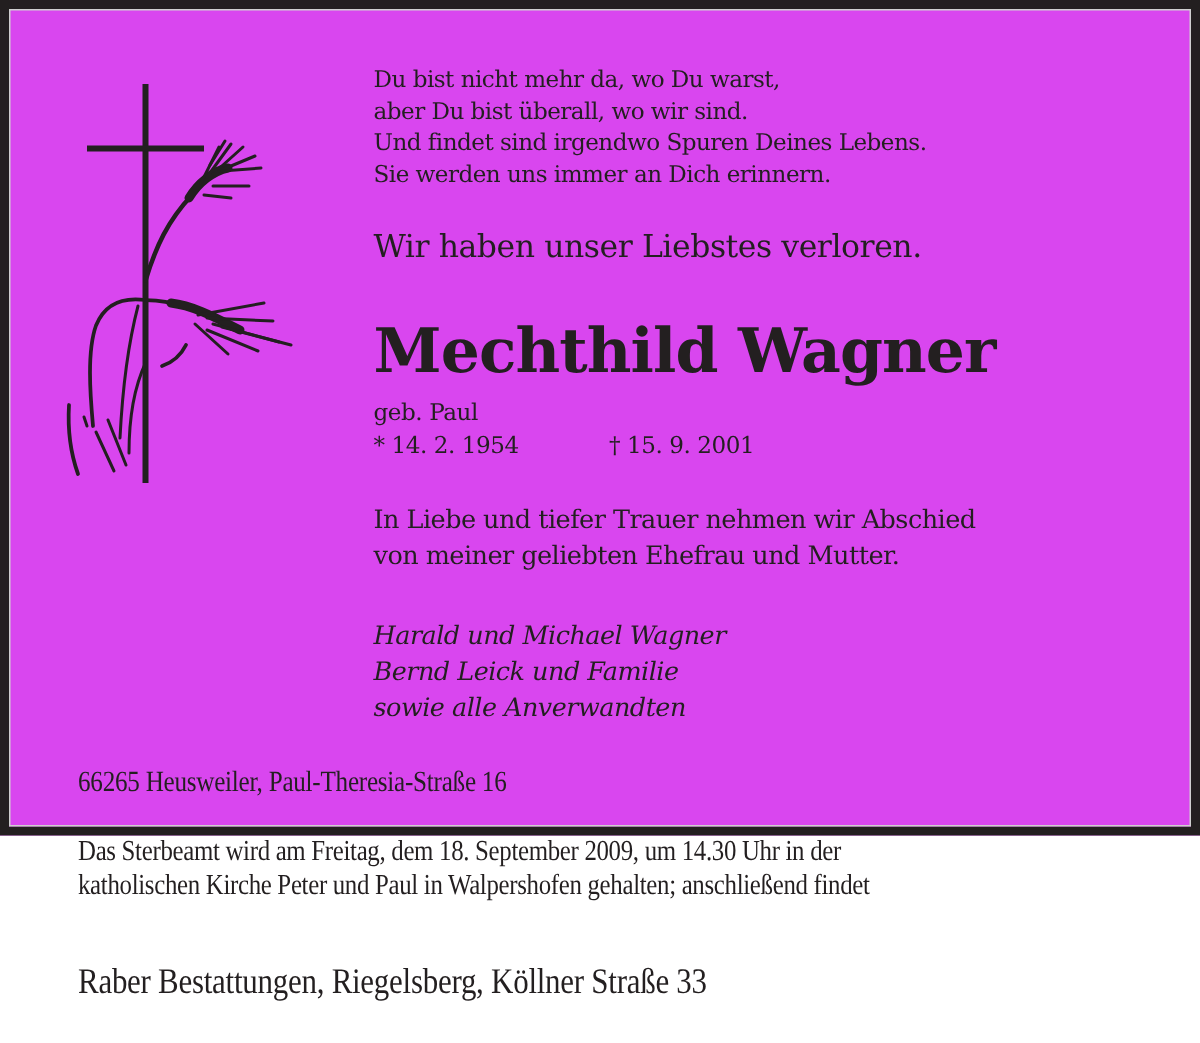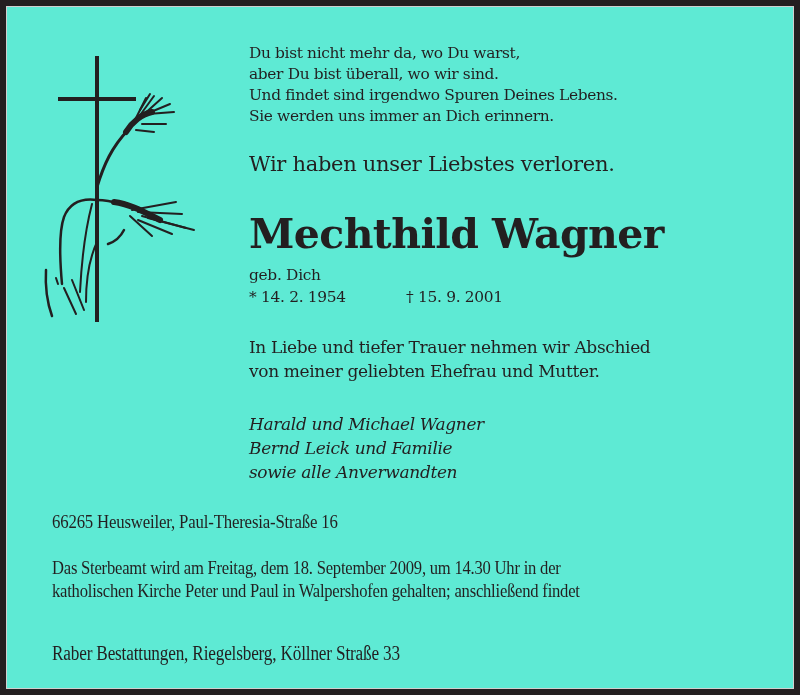--- a/index.html
+++ b/index.html
@@ -1,34 +1,34 @@
 <!DOCTYPE html>
 <html><head>
 <meta charset="utf-8">
 <style>
   html, body { margin:0; padding:0; }
   body { width:800px; height:695px; background:#ffffff; position:relative; overflow:hidden; }
-  .frame { position:absolute; left:0; top:0; width:800px; height:695px; box-sizing:border-box;
-    border:6px solid #231f20; background:#5eead4; }
+  .frame { position:absolute; left:0; top:0; width:800px; height:557px; box-sizing:border-box;
+    border:6px solid #231f20; background:#d946ef; }
   .frame::after { content:""; position:absolute; left:0; top:0; right:0; bottom:0; border:1px solid #cfcfcf; pointer-events:none; }
   .serif { font-family:"DejaVu Serif", "Liberation Serif", serif; color:#231f20; }
   .cond { font-family:"Liberation Serif", serif; color:#231f20; }
   .graphic { position:absolute; left:36px; top:46px; width:160px; height:272px; }
   .poem { position:absolute; left:243px; top:37px; font-size:15.4px; line-height:21px; letter-spacing:-0.35px; }
   .poem div { white-space:nowrap; }
   .intro { position:absolute; left:243px; top:146px; font-size:21px; letter-spacing:-0.3px; white-space:nowrap; }
   .name { position:absolute; left:243px; top:203px; font-size:41px; font-weight:bold; letter-spacing:-0.6px; white-space:nowrap; line-height:50px;text-align:center; }
   .birth { position:absolute; left:243px; top:259px; font-size:15.4px; line-height:21px; letter-spacing:-0.3px; white-space:nowrap; }
   .dates { position:absolute; left:243px; top:282px; font-size:15.4px; white-space:nowrap; letter-spacing:-0.3px; }
   .dates .d { position:absolute; left:157px; top:0; white-space:nowrap; }
   .farewell { position:absolute; left:243px; top:329px; font-size:17px; line-height:24px; letter-spacing:-0.35px; white-space:nowrap; }
   .family { position:absolute; left:243px; top:406px; font-size:17px; line-height:24px; font-style:italic; letter-spacing:-0.35px; white-space:nowrap; }
   .address { position:absolute; left:46px; top:505px; font-size:19.5px; letter-spacing:-0.2px; white-space:nowrap; }
   .service { position:absolute; left:46px; top:551px; font-size:19.3px; line-height:22.5px; letter-spacing:-0.25px; white-space:nowrap; }
-  .undertaker { position:absolute; left:46px; top:636px; font-size:20px; letter-spacing:-0.2px; white-space:nowrap; }
+  .undertaker { position:absolute; left:46px; top:636px; font-size:24px; letter-spacing:-0.2px; white-space:nowrap; }
   .cond-text { display:inline-block; transform:scaleX(0.86); transform-origin:left center; }
 </style>
 </head>
 <body>
 
 <div class="frame">
 
   <svg class="graphic" viewBox="0 0 160 272" xmlns="http://www.w3.org/2000/svg">
     <g stroke="#231f20" fill="none" stroke-linecap="round">
 
@@ -72,21 +72,21 @@
     <div>Du bist nicht mehr da, wo Du warst,</div>
     <div>aber Du bist überall, wo wir sind.</div>
     <div>Und findet sind irgendwo Spuren Deines Lebens.</div>
     <div>Sie werden uns immer an Dich erinnern.</div>
   </div>
 
   <div class="intro serif">Wir haben unser Liebstes verloren.</div>
 
   <div class="name serif">Mechthild Wagner</div>
 
-  <div class="birth serif">geb. Dich</div>
+  <div class="birth serif">geb. Paul</div>
 
   <div class="dates serif">
     <span>* 14. 2. 1954</span>
     <span class="d">† 15. 9. 2001</span>
   </div>
 
   <div class="farewell serif">
     <div>In Liebe und tiefer Trauer nehmen wir Abschied</div>
     <div>von meiner geliebten Ehefrau und Mutter.</div>
   </div>

